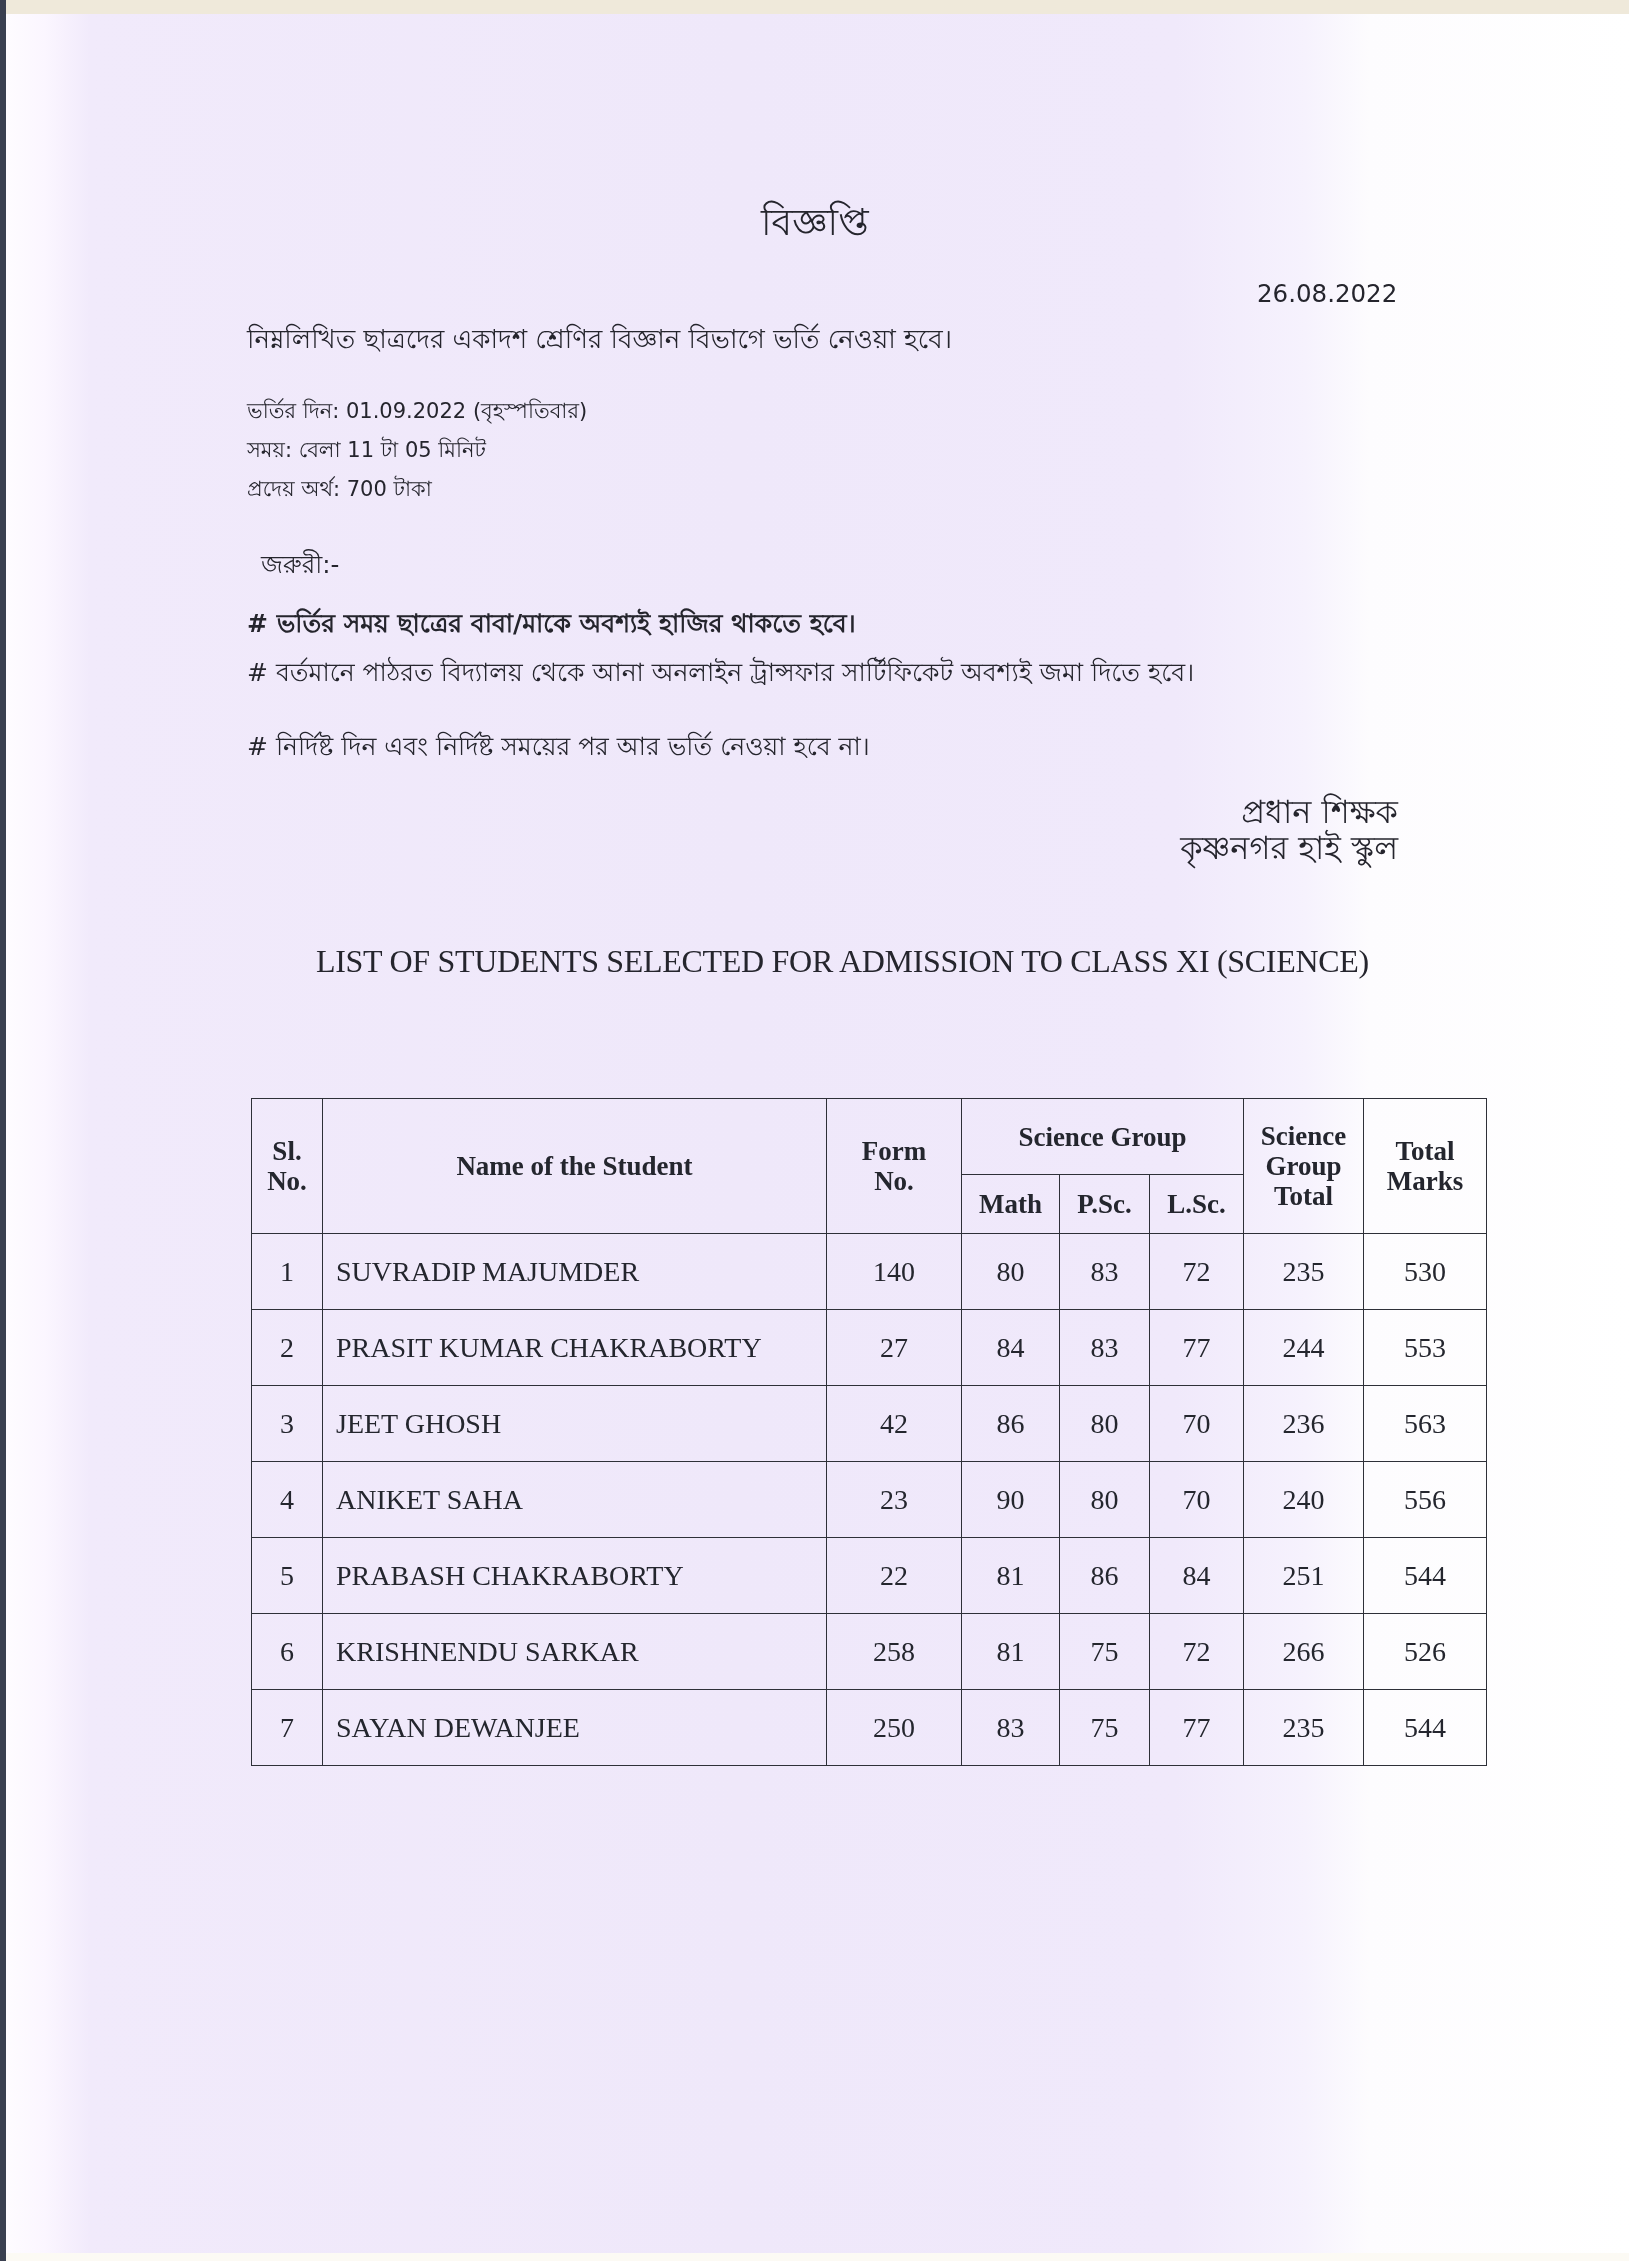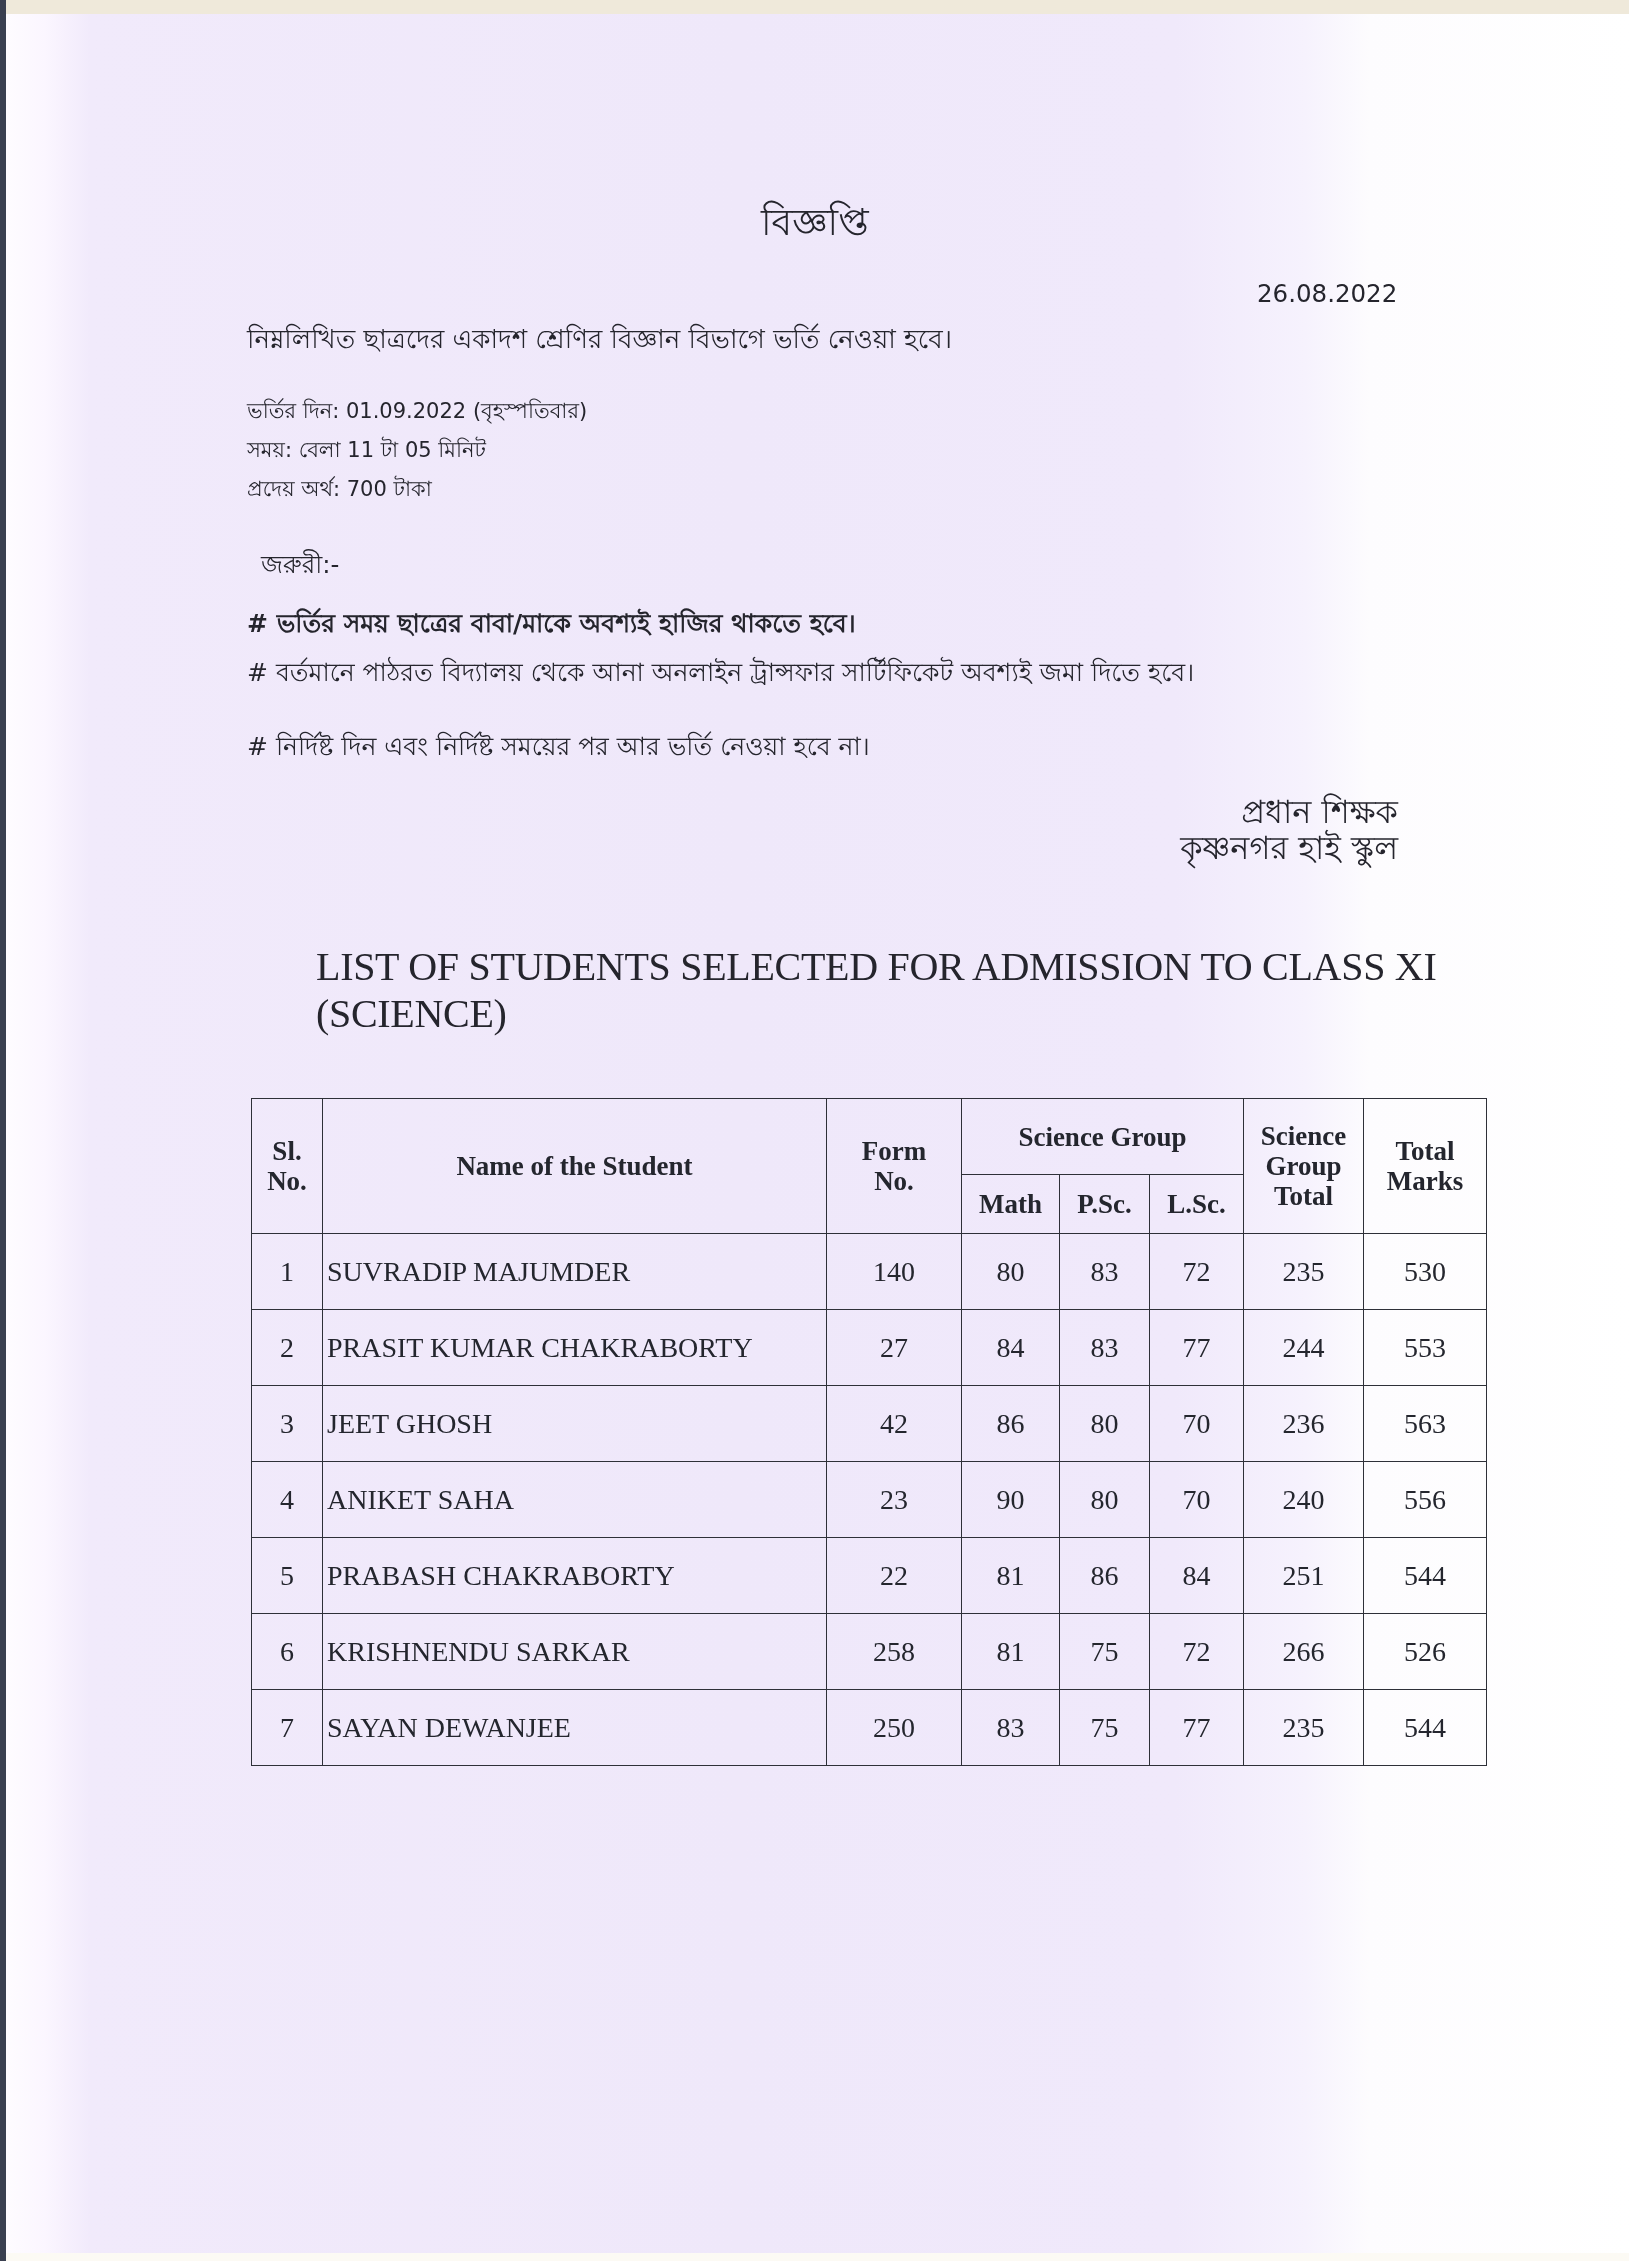--- a/index.html
+++ b/index.html
@@ -98,21 +98,21 @@
       top: 794px;
       text-align: right;
       font-size: 32px;
       line-height: 36px;
     }
     .list-title {
       position: absolute;
       left: 316px;
       top: 943px;
       font-family: "Liberation Serif", serif;
-      font-size: 40px;
+      font-size: 32px;
       letter-spacing: -0.3px;
     }
 
     table.students {
       position: absolute;
       left: 251px;
       top: 1074px;
       border-collapse: collapse;
       font-family: "Liberation Serif", serif;
       color: #24262e;
@@ -129,21 +129,21 @@
       font-weight: bold;
       font-size: 27px;
       line-height: 30px;
     }
     table.students td {
       font-size: 28px;
       height: 75px;
     }
     table.students td.name {
       text-align: left;
-      padding-left: 4px;
+      padding-left: 13px;
     }
     .h-row1 th { height: 75px; }
     .h-row2 th { height: 58px; }
     col.c-sl { width: 71px; }
     col.c-name { width: 504px; }
     col.c-form { width: 135px; }
     col.c-math { width: 98px; }
     col.c-psc { width: 90px; }
     col.c-lsc { width: 94px; }
     col.c-sgt { width: 120px; }

